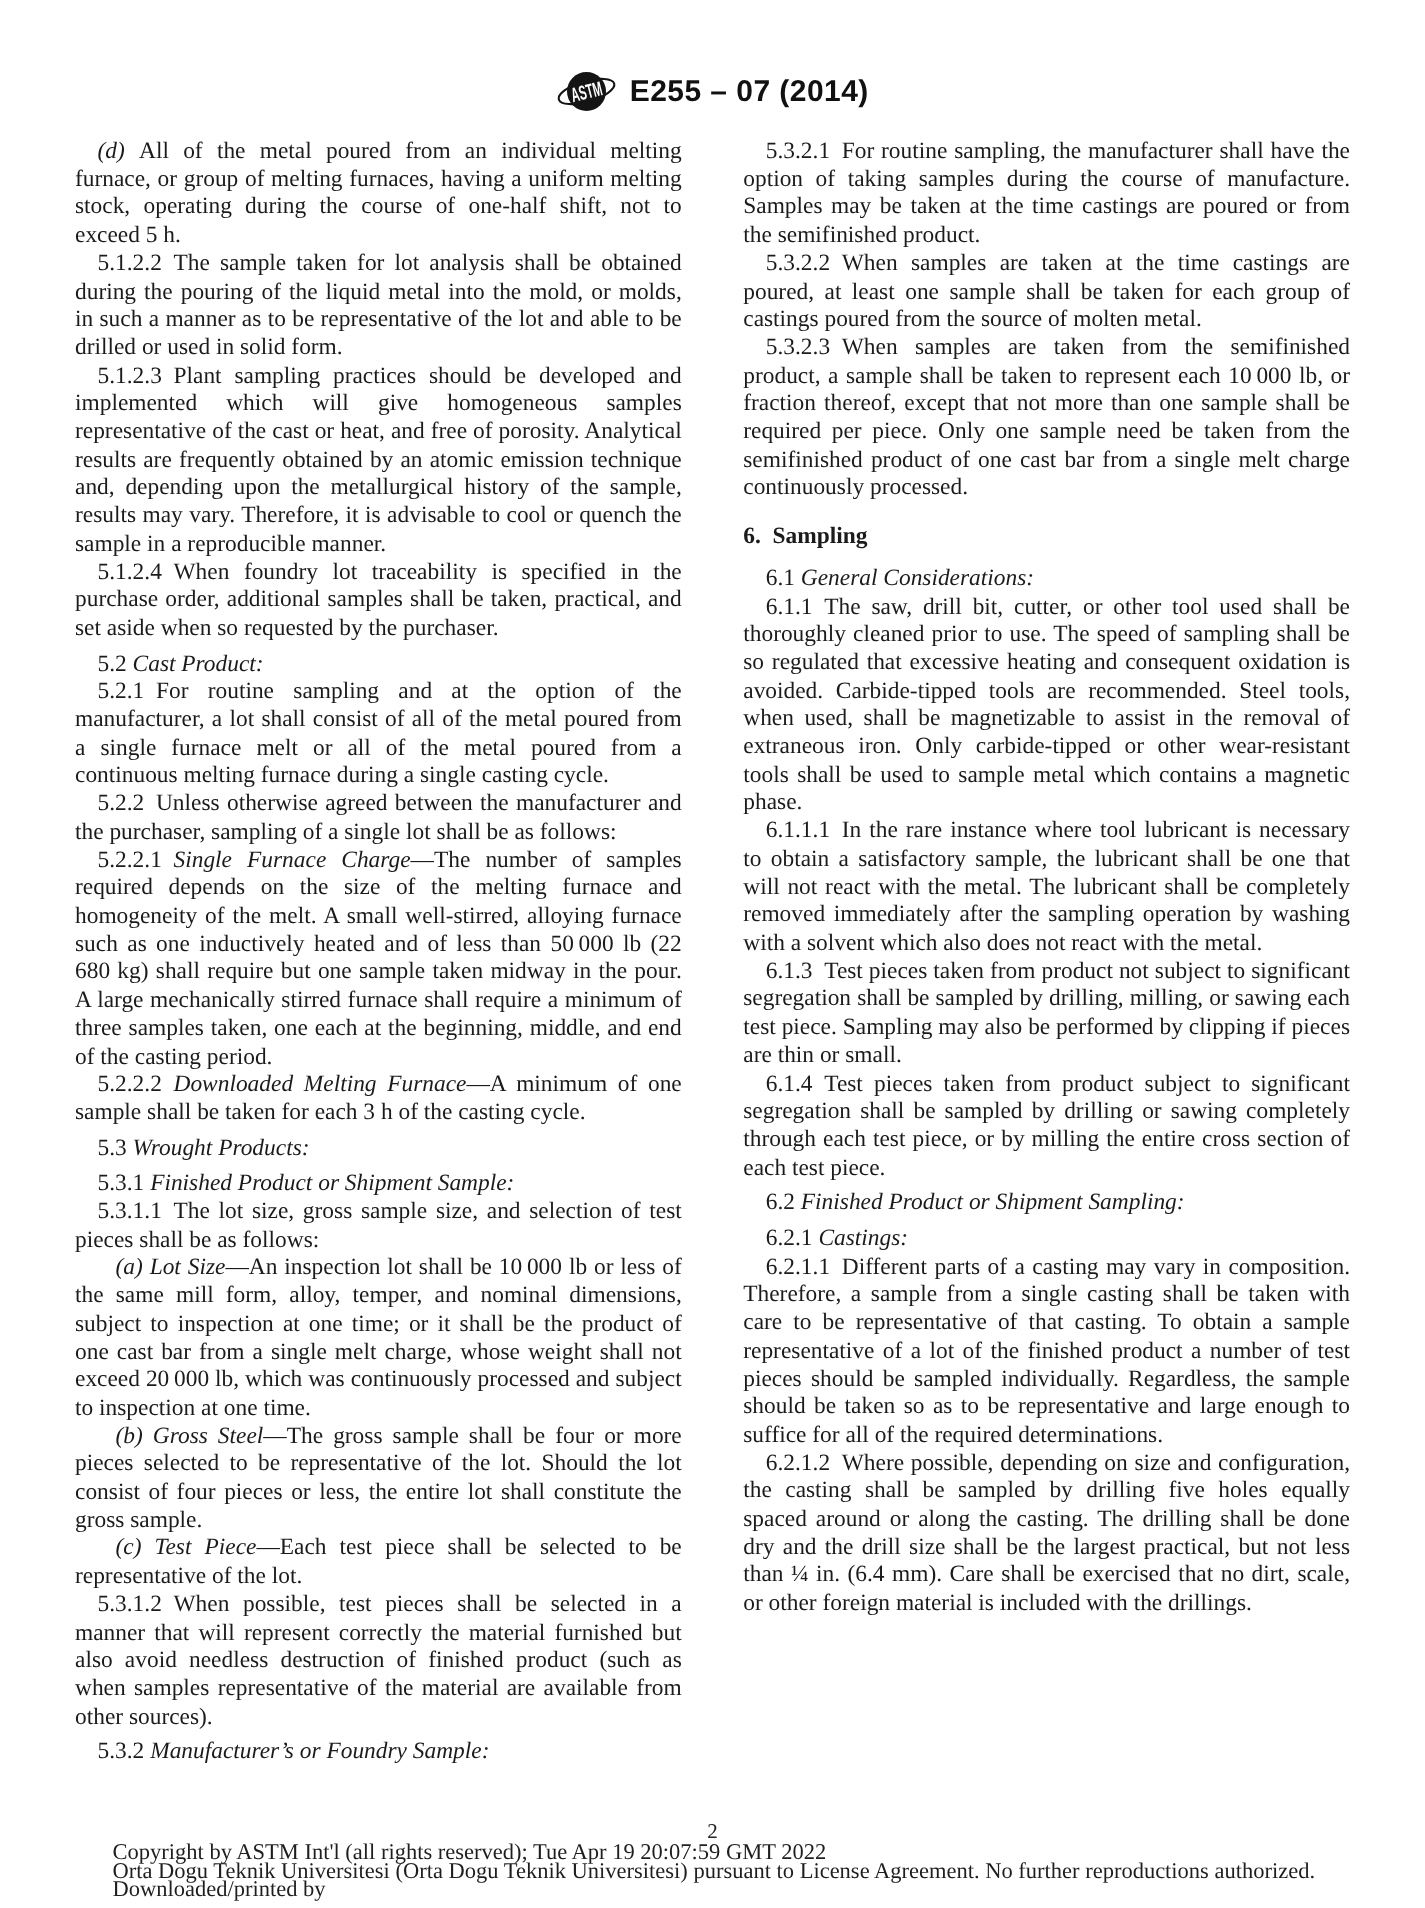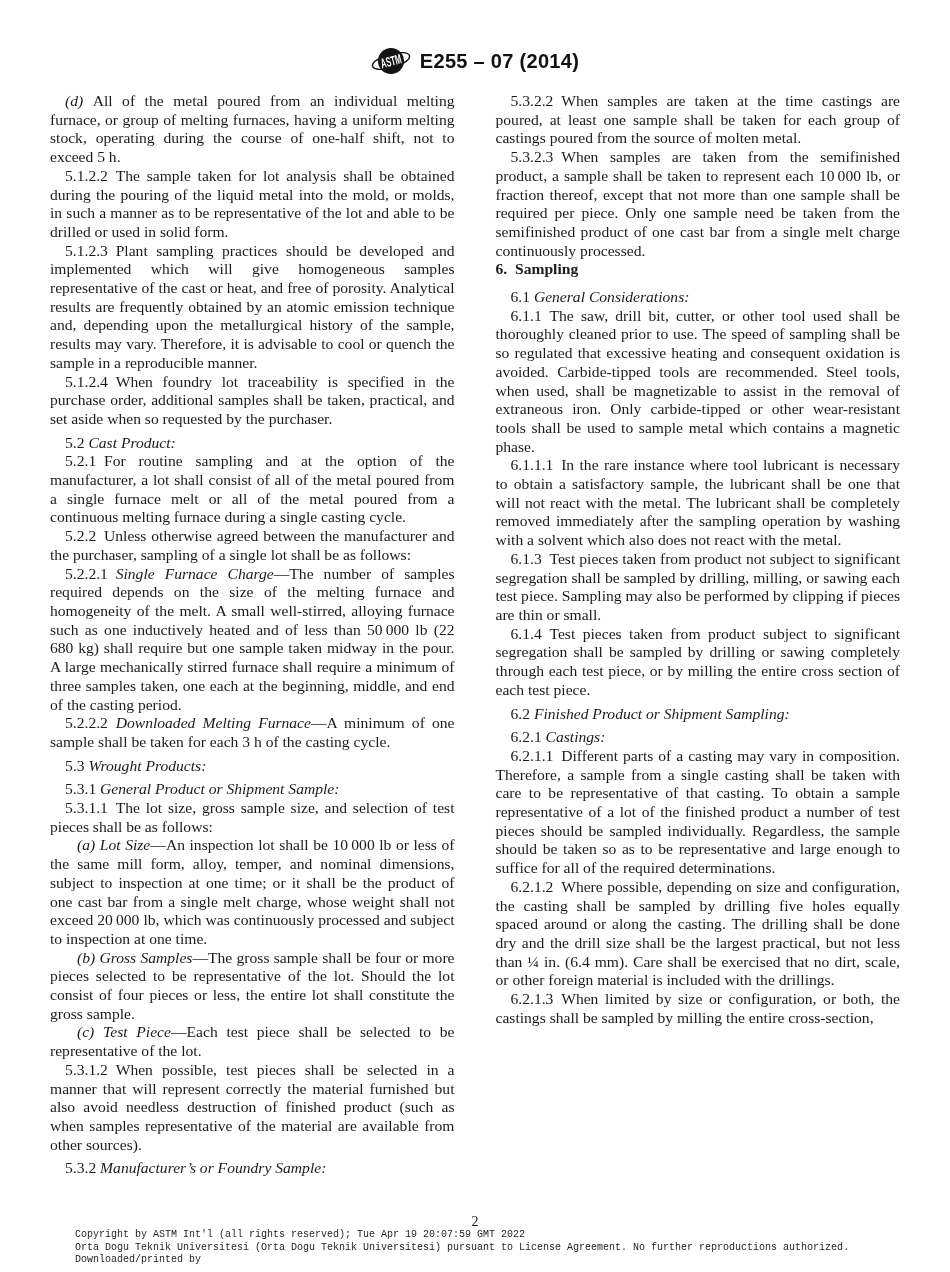--- a/index.html
+++ b/index.html
@@ -21,31 +21,31 @@
     display:flex; gap:41px;
   }
   .col {
     width:411.5px; font-size:15.6px; line-height:18.7px;
     text-align:justify; text-justify:inter-word;
   }
   .col p { margin:0; text-indent:15px; }
   .col p.p-sub { text-indent:27px; }
   .col p.p-heading-inline { margin-top:5px; }
   .col p.p-section {
-    margin-bottom:9px; font-weight:bold; text-indent:0;
+    margin-top:14px; margin-bottom:9px; font-weight:bold; text-indent:0;
     text-align:left;
   }
   .it { font-style:italic; }
   .pageno {
     position:absolute; top:1214px; left:0; right:0; text-align:center;
     font-size:14px; color:#222;
   }
   .footer {
     position:absolute; top:1229px; left:75px; right:40px;
-    font-family:Liberation Mono, monospace; font-size:10px;
+    font-family:Liberation Serif, serif; font-size:15px;
     line-height:12.6px; color:#1e1e1e;
   }
   .footer div { white-space:nowrap; }
   .logo { display:block; }
 </style>
 </head>
 <body>
 
 <div class="page">
 
@@ -65,42 +65,42 @@
         <p class="p-para"><span class="it">(d) </span><span>All of the metal poured from an individual melting furnace, or group of melting furnaces, having a uniform melting stock, operating during the course of one-half shift, not to exceed 5 h.</span></p>
         <p class="p-para"><span>5.1.2.2 The sample taken for lot analysis shall be obtained during the pouring of the liquid metal into the mold, or molds, in such a manner as to be representative of the lot and able to be drilled or used in solid form.</span></p>
         <p class="p-para"><span>5.1.2.3 Plant sampling practices should be developed and implemented which will give homogeneous samples representative of the cast or heat, and free of porosity. Analytical results are frequently obtained by an atomic emission technique and, depending upon the metallurgical history of the sample, results may vary. Therefore, it is advisable to cool or quench the sample in a reproducible manner.</span></p>
         <p class="p-para"><span>5.1.2.4 When foundry lot traceability is specified in the purchase order, additional samples shall be taken, practical, and set aside when so requested by the purchaser.</span></p>
         <p class="p-heading-inline"><span>5.2 </span><span class="it">Cast Product:</span></p>
         <p class="p-para"><span>5.2.1 For routine sampling and at the option of the manufacturer, a lot shall consist of all of the metal poured from a single furnace melt or all of the metal poured from a continuous melting furnace during a single casting cycle.</span></p>
         <p class="p-para"><span>5.2.2 Unless otherwise agreed between the manufacturer and the purchaser, sampling of a single lot shall be as follows:</span></p>
         <p class="p-para"><span>5.2.2.1 </span><span class="it">Single Furnace Charge</span><span>—The number of samples required depends on the size of the melting furnace and homogeneity of the melt. A small well-stirred, alloying furnace such as one inductively heated and of less than 50 000 lb (22 680 kg) shall require but one sample taken midway in the pour. A large mechanically stirred furnace shall require a minimum of three samples taken, one each at the beginning, middle, and end of the casting period.</span></p>
         <p class="p-para"><span>5.2.2.2 </span><span class="it">Downloaded Melting Furnace</span><span>—A minimum of one sample shall be taken for each 3 h of the casting cycle.</span></p>
         <p class="p-heading-inline"><span>5.3 </span><span class="it">Wrought Products:</span></p>
-        <p class="p-heading-inline"><span>5.3.1 </span><span class="it">General Product or Shipment Sample:</span></p>
+        <p class="p-heading-inline"><span>5.3.1 </span><span class="it">Finished Product or Shipment Sample:</span></p>
         <p class="p-para"><span>5.3.1.1 The lot size, gross sample size, and selection of test pieces shall be as follows:</span></p>
         <p class="p-sub"><span class="it">(a) Lot Size</span><span>—An inspection lot shall be 10 000 lb or less of the same mill form, alloy, temper, and nominal dimensions, subject to inspection at one time; or it shall be the product of one cast bar from a single melt charge, whose weight shall not exceed 20 000 lb, which was continuously processed and subject to inspection at one time.</span></p>
-        <p class="p-sub"><span class="it">(b) Gross Samples</span><span>—The gross sample shall be four or more pieces selected to be representative of the lot. Should the lot consist of four pieces or less, the entire lot shall constitute the gross sample.</span></p>
+        <p class="p-sub"><span class="it">(b) Gross Steel</span><span>—The gross sample shall be four or more pieces selected to be representative of the lot. Should the lot consist of four pieces or less, the entire lot shall constitute the gross sample.</span></p>
         <p class="p-sub"><span class="it">(c) Test Piece</span><span>—Each test piece shall be selected to be representative of the lot.</span></p>
         <p class="p-para"><span>5.3.1.2 When possible, test pieces shall be selected in a manner that will represent correctly the material furnished but also avoid needless destruction of finished product (such as when samples representative of the material are available from other sources).</span></p>
         <p class="p-heading-inline"><span>5.3.2 </span><span class="it">Manufacturer’s or Foundry Sample:</span></p>
       </div>
     <div class="col" id="col-right">
+        <p class="p-para"><span>5.3.2.1 For routine sampling, the manufacturer shall have the option of taking samples during the course of manufacture. Samples may be taken at the time castings are poured or from the semifinished product.</span></p>
         <p class="p-para"><span>5.3.2.2 When samples are taken at the time castings are poured, at least one sample shall be taken for each group of castings poured from the source of molten metal.</span></p>
         <p class="p-para"><span>5.3.2.3 When samples are taken from the semifinished product, a sample shall be taken to represent each 10 000 lb, or fraction thereof, except that not more than one sample shall be required per piece. Only one sample need be taken from the semifinished product of one cast bar from a single melt charge continuously processed.</span></p>
         <p class="p-section"><span style="font-weight: bold;">6. Sampling</span></p>
         <p class="p-heading-inline"><span>6.1 </span><span class="it">General Considerations:</span></p>
         <p class="p-para"><span>6.1.1 The saw, drill bit, cutter, or other tool used shall be thoroughly cleaned prior to use. The speed of sampling shall be so regulated that excessive heating and consequent oxidation is avoided. Carbide-tipped tools are recommended. Steel tools, when used, shall be magnetizable to assist in the removal of extraneous iron. Only carbide-tipped or other wear-resistant tools shall be used to sample metal which contains a magnetic phase.</span></p>
         <p class="p-para"><span>6.1.1.1 In the rare instance where tool lubricant is necessary to obtain a satisfactory sample, the lubricant shall be one that will not react with the metal. The lubricant shall be completely removed immediately after the sampling operation by washing with a solvent which also does not react with the metal.</span></p>
         <p class="p-para"><span>6.1.3 Test pieces taken from product not subject to significant segregation shall be sampled by drilling, milling, or sawing each test piece. Sampling may also be performed by clipping if pieces are thin or small.</span></p>
         <p class="p-para"><span>6.1.4 Test pieces taken from product subject to significant segregation shall be sampled by drilling or sawing completely through each test piece, or by milling the entire cross section of each test piece.</span></p>
         <p class="p-heading-inline"><span>6.2 </span><span class="it">Finished Product or Shipment Sampling:</span></p>
         <p class="p-heading-inline"><span>6.2.1 </span><span class="it">Castings:</span></p>
         <p class="p-para"><span>6.2.1.1 Different parts of a casting may vary in composition. Therefore, a sample from a single casting shall be taken with care to be representative of that casting. To obtain a sample representative of a lot of the finished product a number of test pieces should be sampled individually. Regardless, the sample should be taken so as to be representative and large enough to suffice for all of the required determinations.</span></p>
         <p class="p-para"><span>6.2.1.2 Where possible, depending on size and configuration, the casting shall be sampled by drilling five holes equally spaced around or along the casting. The drilling shall be done dry and the drill size shall be the largest practical, but not less than ¼ in. (6.4 mm). Care shall be exercised that no dirt, scale, or other foreign material is included with the drillings.</span></p>
-        <p class="p-para"><span>6.2.1.3 When limited by size or configuration, or both, the castings shall be sampled by milling the entire cross-section,</span></p>
       </div>
   </div>
 
   <div class="pageno">2</div>
 
   <div class="footer">
     <div>Copyright by ASTM Int'l (all rights reserved); Tue Apr 19 20:07:59 GMT 2022</div>
     <div>Orta Dogu Teknik Universitesi (Orta Dogu Teknik Universitesi) pursuant to License Agreement. No further reproductions authorized.</div>
     <div>Downloaded/printed by</div>
   </div>

